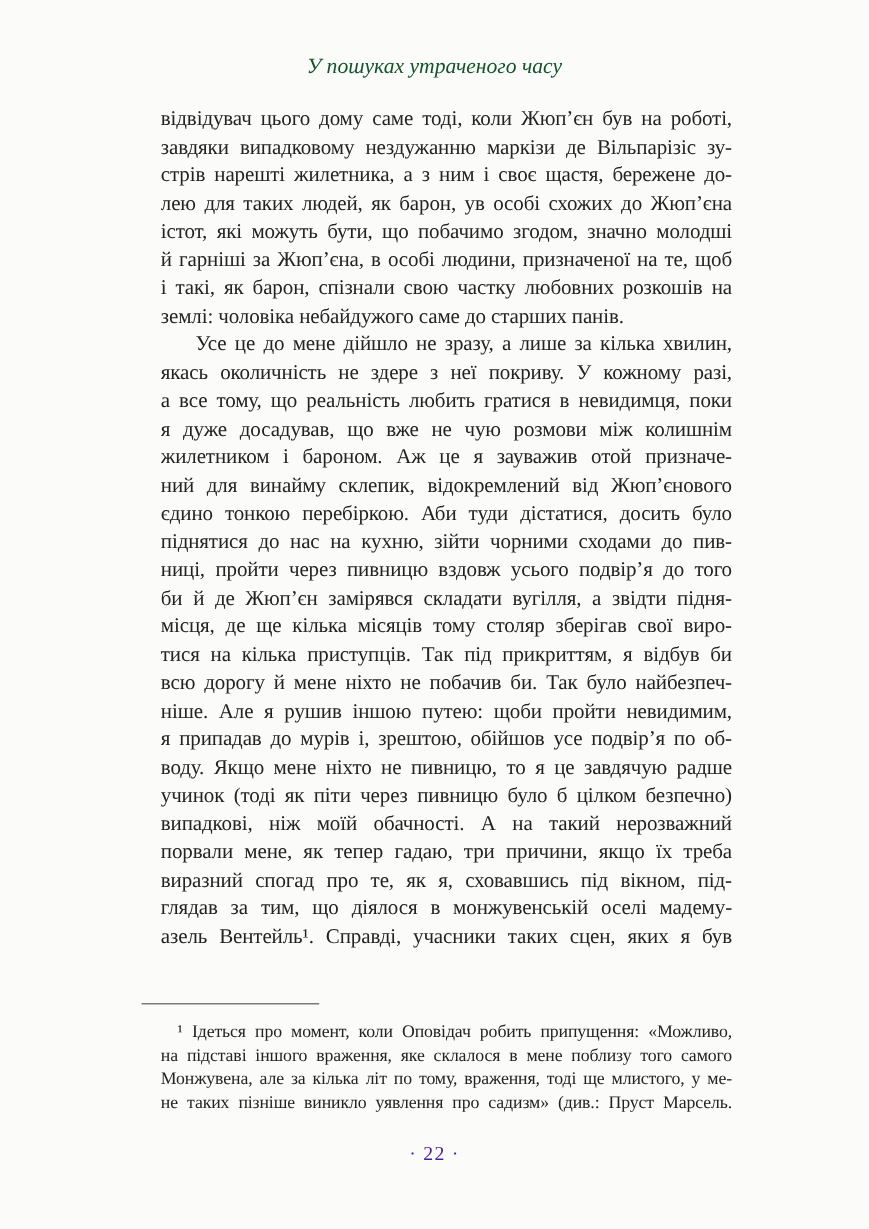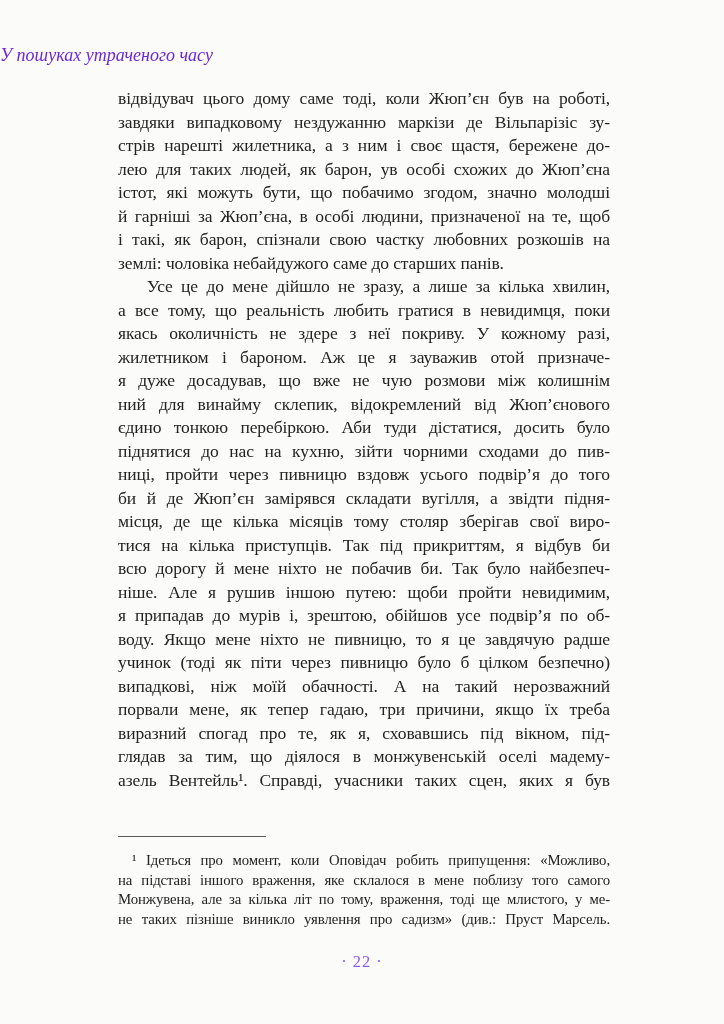--- a/index.html
+++ b/index.html
@@ -14,39 +14,40 @@
     background: #fbfbf9;
     font-family: "Liberation Serif", "DejaVu Serif", serif;
     color: #232323;
     overflow: hidden;
   }
   .running-head {
     position: absolute;
     top: 44px;
     left: 0;
     width: 100%;
-    text-align: left;
+    text-align: center;
     font-style: italic;
     font-size: 18px;
     line-height: 22px;
-    color: #6d28d9;
+    color: #14532d;
   }
   .body-text {
     position: absolute;
     left: 118px;
     top: 87px;
     width: 492px;
   }
   .line {
     height: 23.5px;
     line-height: 23.5px;
     font-size: 17.5px;
     letter-spacing: -0.1px;
     overflow: hidden;
     text-align: justify;
+    margin-left: 16px;
   }
   .line.fill::after {
     content: "";
     display: inline-block;
     width: 100%;
     height: 0;
   }
   .line.end {
     text-align: left;
   }
@@ -76,21 +77,21 @@
   .footnote-text .line.indent-sm {
     text-indent: 14px;
   }
   .page-number {
     position: absolute;
     top: 952px;
     left: 0;
     width: 100%;
     text-align: center;
     font-size: 16.5px;
-    color: #8b5cf6;
+    color: #4c1d95;
     letter-spacing: 1px;
   }
 </style>
 </head>
 <body>
 
 <div class="page">
   <div class="running-head">У пошуках утраченого часу</div>
 
   <div class="body-text">
@@ -99,24 +100,24 @@
         <div class="line fill">завдяки випадковому нездужанню маркізи де Вільпарізіс зу-</div>
         <div class="line fill">стрів нарешті жилетника, а з ним і своє щастя, бережене до-</div>
         <div class="line fill">лею для таких людей, як барон, ув особі схожих до Жюп’єна</div>
         <div class="line fill">істот, які можуть бути, що побачимо згодом, значно молодші</div>
         <div class="line fill">й гарніші за Жюп’єна, в особі людини, призначеної на те, щоб</div>
         <div class="line fill">і такі, як барон, спізнали свою частку любовних розкошів на</div>
         <div class="line end">землі: чоловіка небайдужого саме до старших панів.</div>
       </div>
       <div>
         <div class="line fill indent">Усе це до мене дійшло не зразу, а лише за кілька хвилин,</div>
+        <div class="line fill">якась околичність не здере з неї покриву. У кожному разі,</div>
         <div class="line fill">а все тому, що реальність любить гратися в невидимця, поки</div>
-        <div class="line fill">якась околичність не здере з неї покриву. У кожному разі,</div>
+        <div class="line fill">я дуже досадував, що вже не чую розмови між колишнім</div>
         <div class="line fill">жилетником і бароном. Аж це я зауважив отой призначе-</div>
-        <div class="line fill">я дуже досадував, що вже не чую розмови між колишнім</div>
         <div class="line fill">ний для винайму склепик, відокремлений від Жюп’єнового</div>
         <div class="line fill">єдино тонкою перебіркою. Аби туди дістатися, досить було</div>
         <div class="line fill">піднятися до нас на кухню, зійти чорними сходами до пив-</div>
         <div class="line fill">ниці, пройти через пивницю вздовж усього подвір’я до того</div>
         <div class="line fill">би й де Жюп’єн замірявся складати вугілля, а звідти підня-</div>
         <div class="line fill">місця, де ще кілька місяців тому столяр зберігав свої виро-</div>
         <div class="line fill">тися на кілька приступців. Так під прикриттям, я відбув би</div>
         <div class="line fill">всю дорогу й мене ніхто не побачив би. Так було найбезпеч-</div>
         <div class="line fill">ніше. Але я рушив іншою путею: щоби пройти невидимим,</div>
         <div class="line fill">я припадав до мурів і, зрештою, обійшов усе подвір’я по об-</div>

